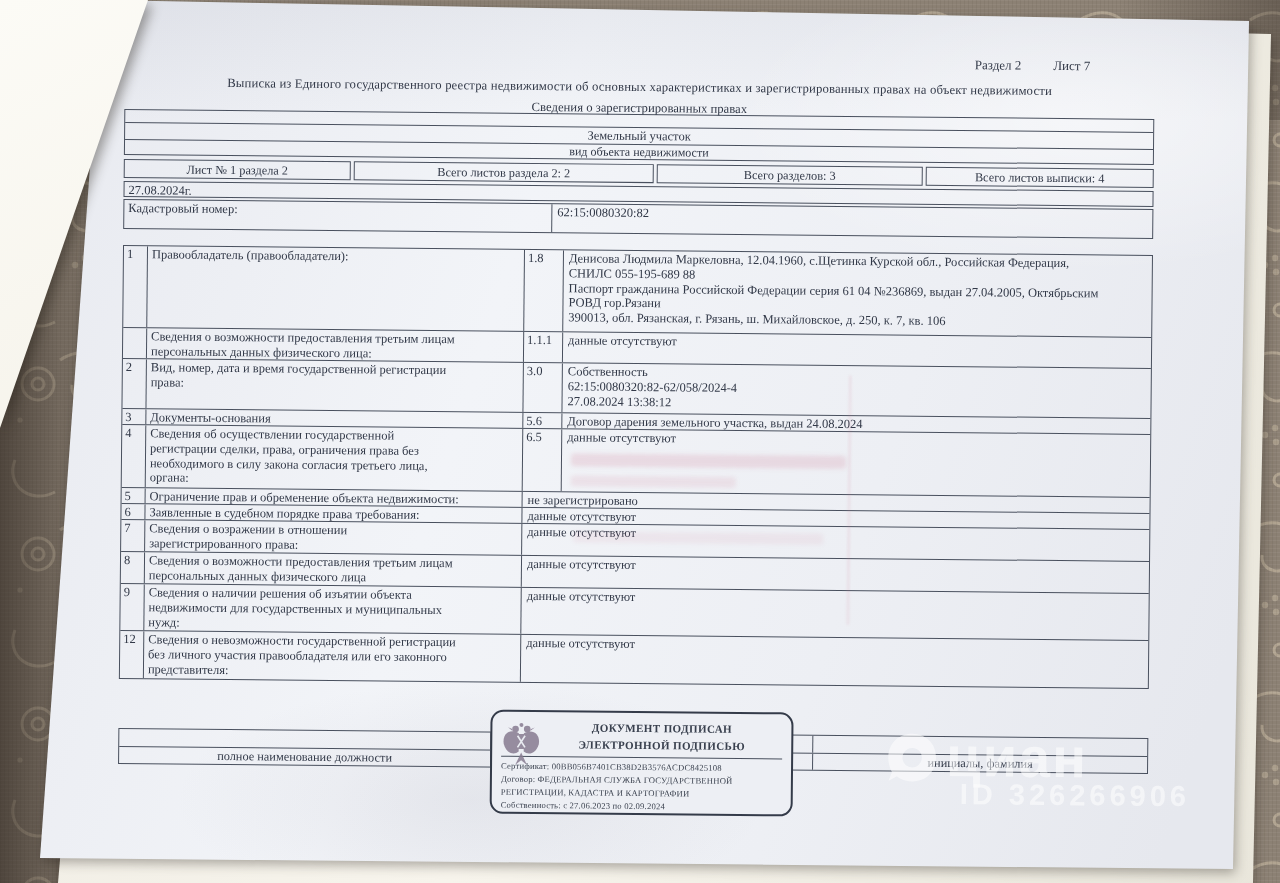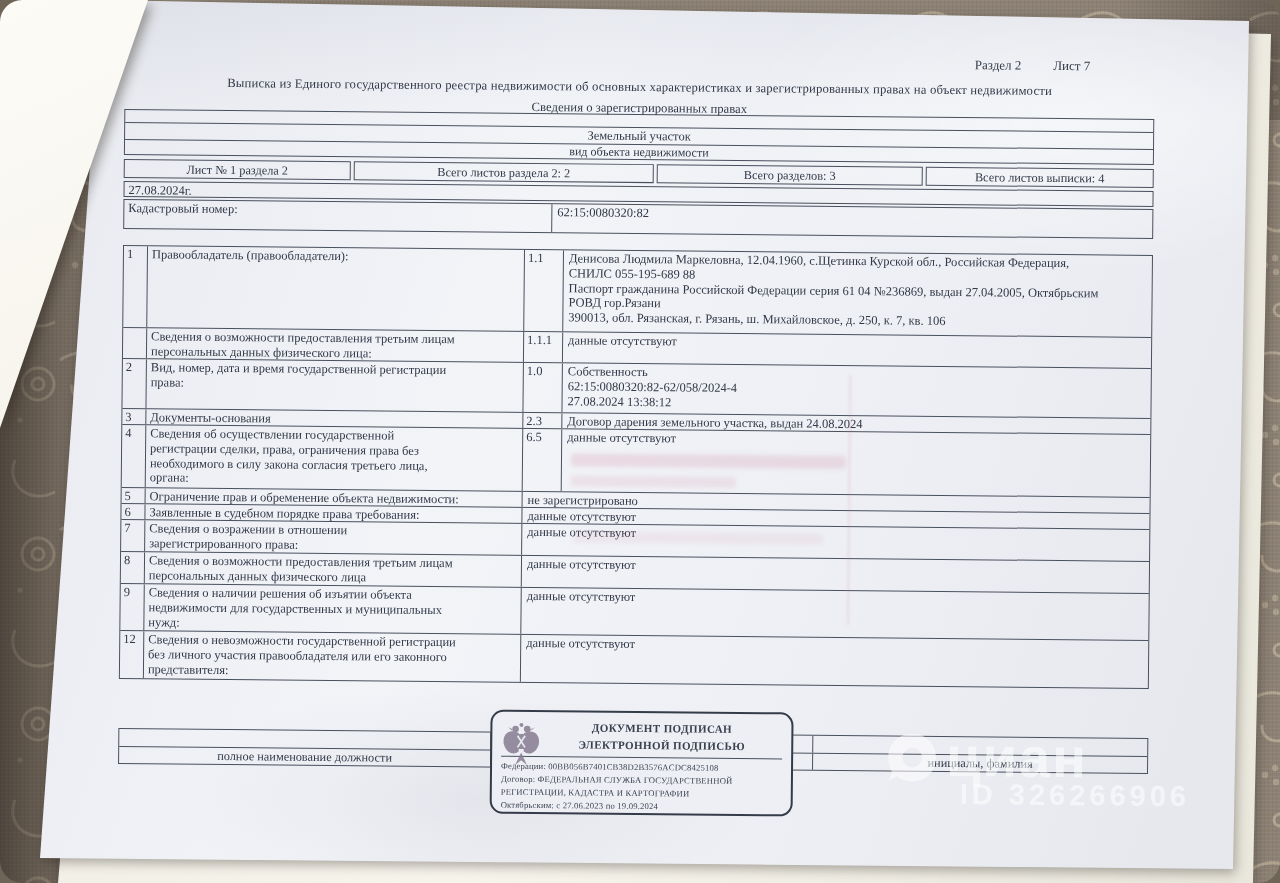--- a/index.html
+++ b/index.html
@@ -1,17 +1,17 @@
 <!DOCTYPE html>
 <html><head>
 <meta charset="utf-8">
 <style>
   html,body{margin:0;padding:0;background:#6f6557;}
   #page{position:relative;width:1280px;height:883px;overflow:hidden;
-        font-family:"Liberation Serif","DejaVu Serif",serif;color:#323948;border-radius:22px;}
+        font-family:"Liberation Serif","DejaVu Serif",serif;color:#323948;}
   #page *{box-sizing:border-box;}
 
   
   #fabric{position:absolute;left:0;top:0;z-index:0;}
   .fabric-shade{position:absolute;left:0;top:0;width:220px;height:883px;z-index:1;
       background:linear-gradient(90deg,rgba(38,30,24,.60),rgba(38,30,24,.25) 60px,rgba(38,30,24,0) 150px);}
   .fabric-shade-tr{position:absolute;right:0;top:0;width:160px;height:120px;z-index:1;
       background:linear-gradient(250deg,rgba(38,30,24,.35),rgba(38,30,24,0) 80%);}
 
   
@@ -179,50 +179,50 @@
     <div class="abs tableD bdr">
       <div class="lab">Кадастровый номер:</div>
       <div class="val">62:15:0080320:82</div>
     </div>
 
     <div class="abs mtable">
 
       <div class="mrow" style="height:82px">
         <div class="num">1</div>
         <div class="lab pre">Правообладатель (правообладатели):</div>
-        <div class="sub">1.1</div>
+        <div class="sub">1.8</div>
         <div class="val pre">Денисова Людмила Маркеловна, 12.04.1960, с.Щетинка Курской обл., Российская Федерация,
 СНИЛС 055-195-689 88
 Паспорт гражданина Российской Федерации серия 61 04 №236869, выдан 27.04.2005, Октябрьским
 РОВД гор.Рязани
 390013, обл. Рязанская, г. Рязань, ш. Михайловское, д. 250, к. 7, кв. 106</div>
       </div>
 
       <div class="mrow" style="height:31px">
         <div class="num"></div>
         <div class="lab pre">Сведения о возможности предоставления третьим лицам
 персональных данных физического лица:</div>
         <div class="sub">1.1.1</div>
         <div class="val pre">данные отсутствуют</div>
       </div>
 
       <div class="mrow" style="height:50px">
         <div class="num">2</div>
         <div class="lab pre">Вид, номер, дата и время государственной регистрации
 права:</div>
-        <div class="sub">1.0</div>
+        <div class="sub">3.0</div>
         <div class="val pre">Собственность
 62:15:0080320:82-62/058/2024-4
 27.08.2024 13:38:12</div>
       </div>
 
       <div class="mrow" style="height:16px">
         <div class="num">3</div>
         <div class="lab pre">Документы-основания</div>
-        <div class="sub">2.3</div>
+        <div class="sub">5.6</div>
         <div class="val pre">Договор дарения земельного участка, выдан 24.08.2024</div>
       </div>
 
       <div class="mrow" style="height:63px">
         <div class="num">4</div>
         <div class="lab pre">Сведения об осуществлении государственной
 регистрации сделки, права, ограничения права без
 необходимого в силу закона согласия третьего лица,
 органа:</div>
         <div class="sub">6.5</div>
@@ -304,30 +304,30 @@
           <path d="M24 37 L17 52 L24 46.5 L31 52 Z"></path>
         </g>
         <g stroke="#e9ebf1" stroke-width="2" fill="none">
           <path d="M19.5 17 L28.5 31 M28.5 17 L19.5 31"></path>
         </g>
       </svg>
       <div class="head">ДОКУМЕНТ ПОДПИСАН</div>
       <div class="head">ЭЛЕКТРОННОЙ ПОДПИСЬЮ</div>
       <div class="sep"></div>
       <div class="small nowrap">
-        <span>Федерации:</span>
+        <span>Сертификат:</span>
         <span>00BB056B7401CB38D2B3576ACDC8425108</span>
       </div>
       <div class="small" style="width:282px">
         <span>Договор:</span>
         <span>ФЕДЕРАЛЬНАЯ СЛУЖБА ГОСУДАРСТВЕННОЙ РЕГИСТРАЦИИ, КАДАСТРА И КАРТОГРАФИИ</span>
       </div>
       <div class="small nowrap">
-        <span>Октябрьским:</span>
-        <span>с 27.06.2023 по 19.09.2024</span>
+        <span>Собственность:</span>
+        <span>с 27.06.2023 по 02.09.2024</span>
       </div>
     </div>
 
     <svg class="abs wm wm-logo" width="52" height="52" viewBox="0 0 48 48">
       <path fill-rule="evenodd" fill="#ffffff" d="M24 2 C36.5 2 46 11 46 24 C46 37 36.5 46 24 46 C18.5 46 13.8 44.3 10 41.4 L2.5 45.5 L5.5 37.5 C3.3 33.6 2 29 2 24 C2 11 11.5 2 24 2 Z M24 15 a9 9 0 1 0 0.001 0 Z"></path>
     </svg>
     <div class="abs wm wm-brand">циан</div>
     <div class="abs wm wm-id">ID 326266906</div>
 
   </div>

